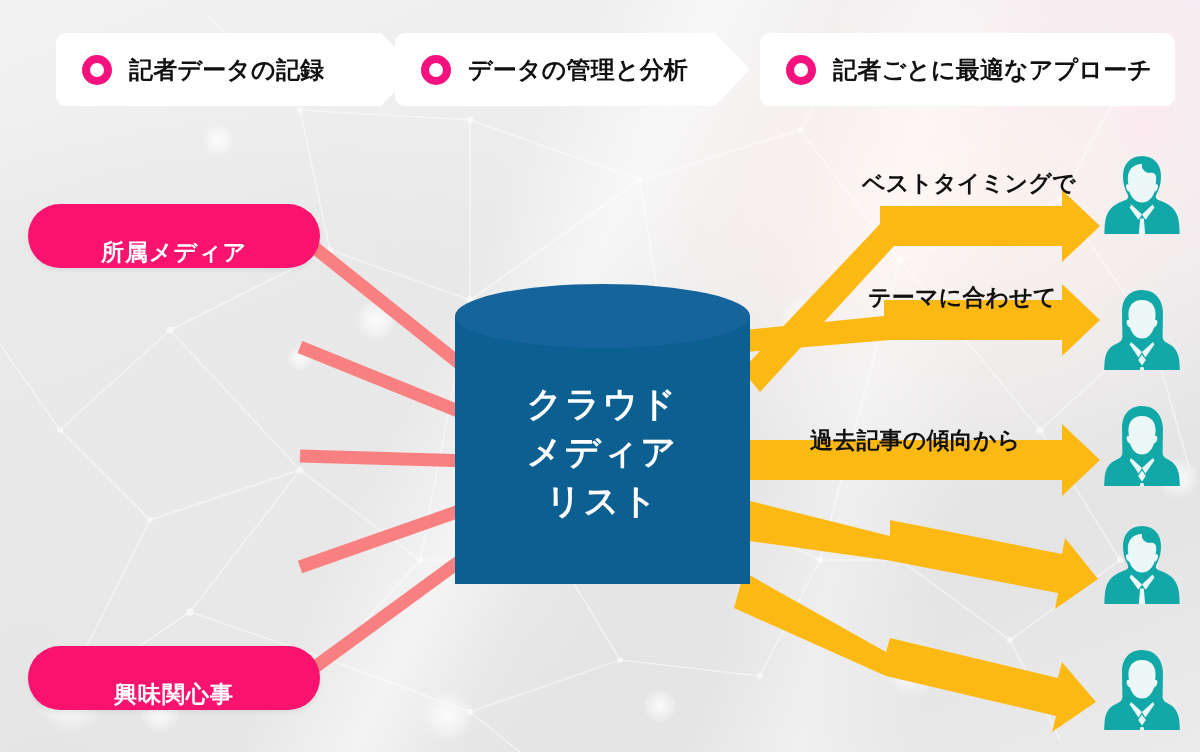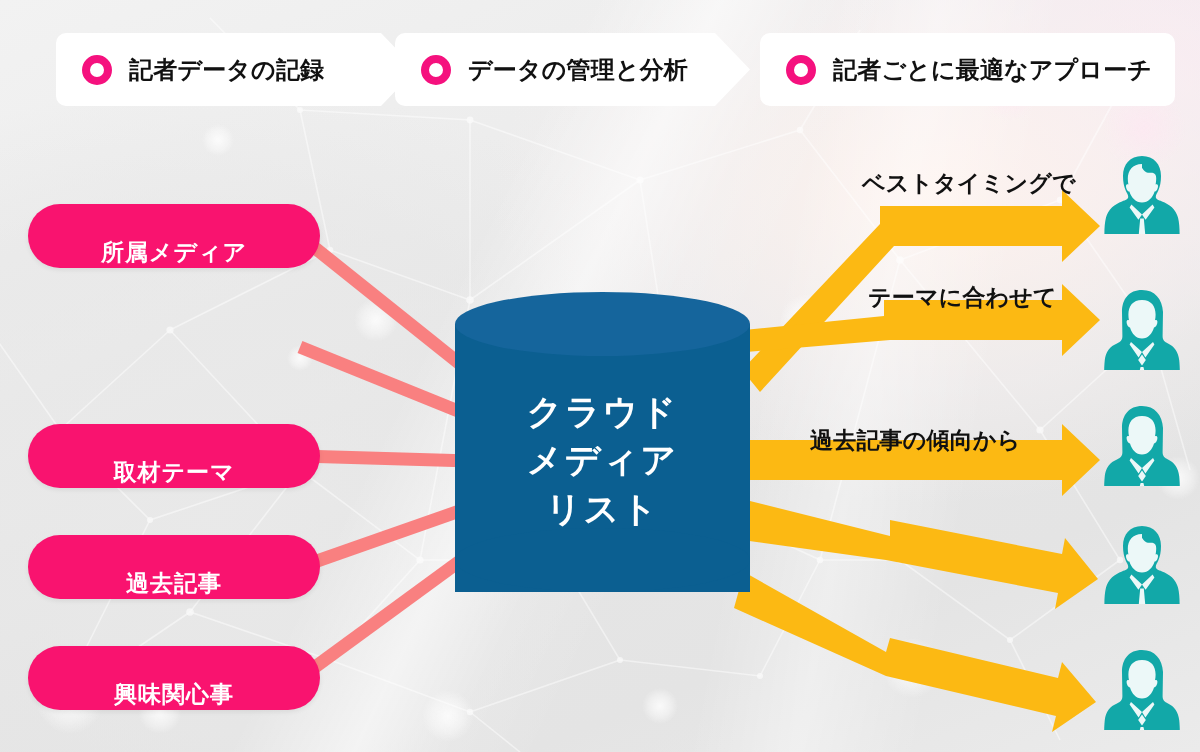--- a/index.html
+++ b/index.html
@@ -114,21 +114,21 @@
     font-size: 23px;
     font-weight: 700;
     letter-spacing: 1px;
     box-shadow: 0 2px 5px rgba(0,0,0,0.07);
   }
 
   
   .cylinder {
     position: absolute;
     left: 455px;
-    top: 292px;
+    top: 284px;
     width: 273px;
     height: 332px;
   }
   .cyl-body {
     position: absolute;
     left: 0; top: 32px;
     width: 295px; height: 268px;
     background: #0b5f91;
   }
   .cyl-bottom {
@@ -305,26 +305,20 @@
 
       <path d="M746 500 L890 536 L890 520 L1062 554 L1065 538 L1098 579 L1055 609 L1058 593 L886 560 L742 540 Z"></path>
 
       <path d="M744 572 L886 652 L890 638 L1058 678 L1062 662 L1096 702 L1052 732 L1056 716 L886 676 L734 608 Z"></path>
     </g>
   </svg>
 
   <div class="pill" style="top:204px">
     <span>所属メディア</span>
   </div>
-  <div class="pill" style="top:424px">
-    <span>取材テーマ</span>
-  </div>
-  <div class="pill" style="top:535px">
-    <span>過去記事</span>
-  </div>
   <div class="pill" style="top:646px">
     <span>興味関心事</span>
   </div>
 
   <div class="cylinder">
     <div class="cyl-body"></div>
     <div class="cyl-bottom"></div>
     <div class="cyl-top"></div>
     <div class="cyl-text">クラウド
 メディア

